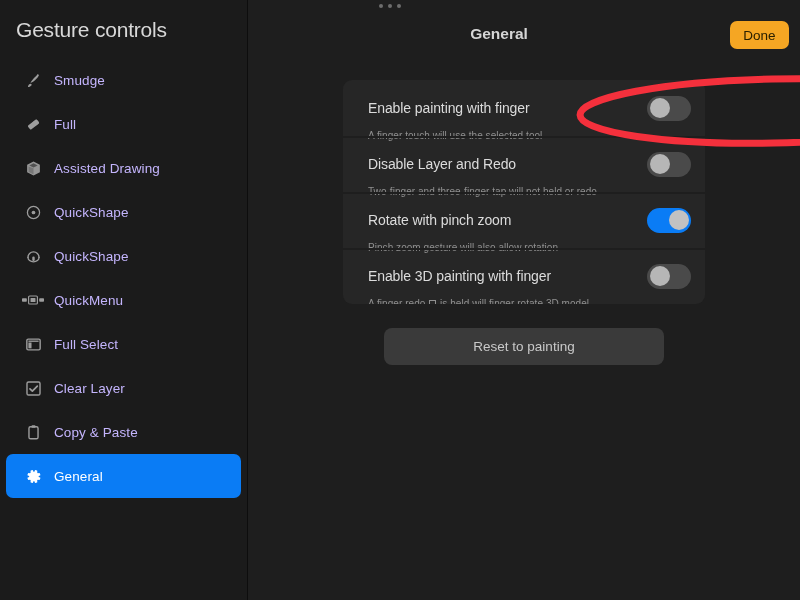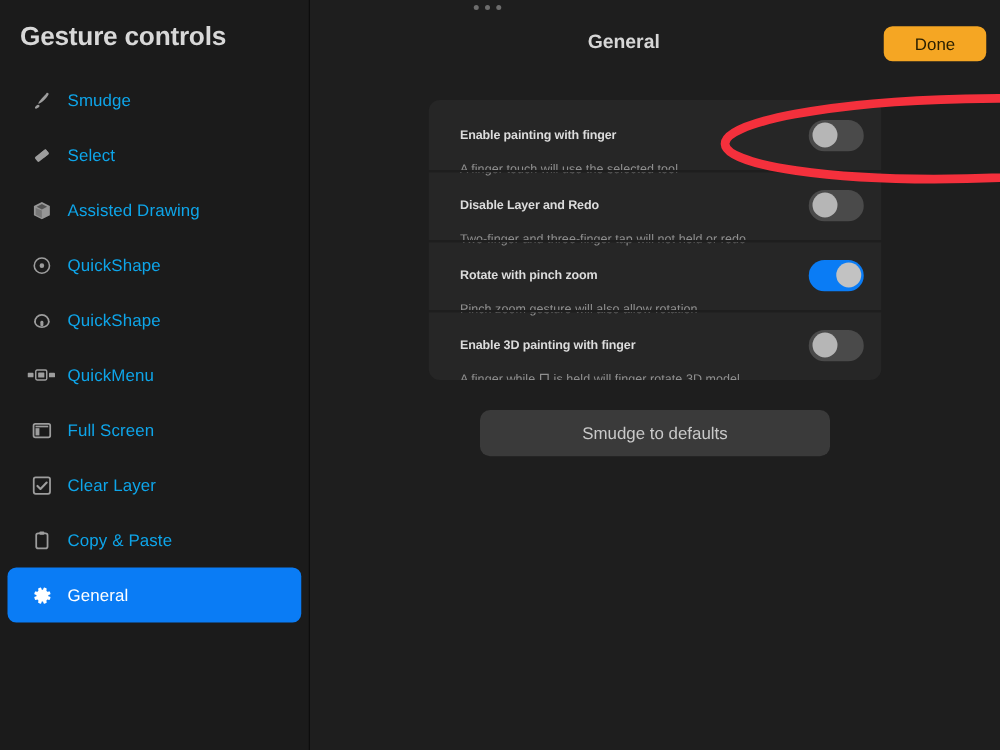--- a/index.html
+++ b/index.html
@@ -30,21 +30,21 @@
     background: #1b1b1b;
     flex: 0 0 248px;
     box-sizing: border-box;
     border-right: 1px solid #0d0d0d;
   }
   .sidebar-title {
     position: absolute;
     left: 16px;
     top: 18px;
     font-size: 21px;
-    font-weight: bold;
+    font-weight: normal;
     color: #d8d8d8;
     letter-spacing: -0.2px;
   }
   .nav-list {
     position: absolute;
     top: 58px;
     left: 0;
     right: 0;
   }
   .nav-item {
@@ -64,21 +64,21 @@
     margin-left: 10px;
     display: flex;
     align-items: center;
     justify-content: center;
     color: #9d9d9d;
     flex: 0 0 34px;
   }
   .nav-item.active .nav-icon { color: #ffffff; }
   .nav-label {
     font-size: 13.5px;
-    color: #0ea5e9;
+    color: #c4b5fd;
     margin-left: 4px;
     letter-spacing: 0.1px;
   }
   .nav-item.active .nav-label {
     color: #ffffff;
   }
 
   
   .main {
     position: relative;
@@ -110,21 +110,21 @@
     text-align: center;
     font-size: 15.5px;
     font-weight: bold;
     color: #d6d6d6;
     margin-left: -25px;
   }
   .done-btn {
     position: absolute;
     right: 11px;
     top: 21px;
-    width: 82px;
+    width: 59px;
     height: 28px;
     background: #f5a623;
     border-radius: 7px;
     color: #2a2000;
     font-size: 13.5px;
     display: flex;
     align-items: center;
     justify-content: center;
     border: none;
     font-family: "Liberation Sans", sans-serif;
@@ -154,23 +154,23 @@
     position: absolute;
     left: 0; right: 0; top: 0;
     height: 2px;
     background: #1e1e1e;
   }
   .setting-texts {
     flex: 1 1 auto;
     min-width: 0;
   }
   .setting-title {
-    font-size: 10px;
+    font-size: 14px;
     color: #dcdcdc;
-    font-weight: bold;
+    font-weight: normal;
     letter-spacing: -0.1px;
     line-height: 17px;
     margin-top: 25px;
   }
   .setting-sub {
     font-size: 10px;
     color: #909090;
     margin-top: 13px;
     line-height: 12px;
     letter-spacing: 0.05px;
@@ -257,21 +257,21 @@
         </div>
         <div class="nav-item">
           <span class="nav-icon">
             <svg width="17" height="17" viewBox="0 0 24 24">
               <g transform="rotate(-38 12 12)">
                 <rect x="4" y="8.5" width="16" height="7" rx="1.6" fill="currentColor"></rect>
                 <rect x="11.8" y="8.5" width="8.2" height="7" rx="1.6" fill="currentColor" opacity=".65"></rect>
               </g>
             </svg>
           </span>
-          <span class="nav-label">Select</span>
+          <span class="nav-label">Full</span>
         </div>
         <div class="nav-item">
           <span class="nav-icon">
             <svg width="17" height="17" viewBox="0 0 24 24">
               <path fill="currentColor" d="M12 2.2l9 4.6v10.4L12 21.8 3 17.2V6.8l9-4.6z" opacity=".95"></path>
               <path fill="#1b1b1b" d="M12 4.6L6.1 7.6 12 10.6l5.9-3L12 4.6z" opacity=".55"></path>
               <path fill="#1b1b1b" d="M12 11.8v8.3l-.3-.1-6.7-3.4V9.1l7 2.7z" opacity=".25"></path>
             </svg>
           </span>
           <span class="nav-label">Assisted Drawing</span>
@@ -307,21 +307,21 @@
           <span class="nav-label">QuickMenu</span>
         </div>
         <div class="nav-item">
           <span class="nav-icon">
             <svg width="17" height="17" viewBox="0 0 24 24">
               <rect x="2.6" y="4.4" width="18.8" height="15.2" rx="2" fill="none" stroke="currentColor" stroke-width="2"></rect>
               <rect x="4.8" y="9.2" width="4.4" height="8.2" fill="currentColor"></rect>
               <rect x="4.8" y="6.4" width="14.4" height="1.9" fill="currentColor"></rect>
             </svg>
           </span>
-          <span class="nav-label">Full Screen</span>
+          <span class="nav-label">Full Select</span>
         </div>
         <div class="nav-item">
           <span class="nav-icon">
             <svg width="17" height="17" viewBox="0 0 24 24">
               <rect x="2.8" y="2.8" width="18.4" height="18.4" rx="2.2" fill="none" stroke="currentColor" stroke-width="2"></rect>
               <path d="M7 12.4l3.4 3.4L17.4 8.6" fill="none" stroke="currentColor" stroke-width="2.4" stroke-linecap="round" stroke-linejoin="round"></path>
             </svg>
           </span>
           <span class="nav-label">Clear Layer</span>
         </div>
@@ -381,29 +381,29 @@
             <div class="setting-title">Rotate with pinch zoom</div>
             <div class="setting-sub">Pinch zoom gesture will also allow rotation</div>
           </div>
           <div class="toggle on">
             <div class="knob"></div>
           </div>
         </div>
         <div class="setting-row">
           <div class="setting-texts">
             <div class="setting-title">Enable 3D painting with finger</div>
-            <div class="setting-sub"><span>A finger while</span> <span class="kbd-box"></span> <span>is held will finger rotate 3D model</span></div>
+            <div class="setting-sub"><span>A finger redo</span> <span class="kbd-box"></span> <span>is held will finger rotate 3D model</span></div>
           </div>
           <div class="toggle">
             <div class="knob"></div>
           </div>
         </div>
       </div>
 
-    <button class="reset-btn">Smudge to defaults</button>
+    <button class="reset-btn">Reset to painting</button>
 
     <div class="annotation">
       <svg width="400" height="74" viewBox="0 0 400 74">
         <ellipse cx="199" cy="37" rx="193" ry="32" fill="none" stroke="#f4303c" stroke-width="7" transform="rotate(-1.2 199 37)"></ellipse>
       </svg>
     </div>
   </div>
 </div>
 
 </body></html>

